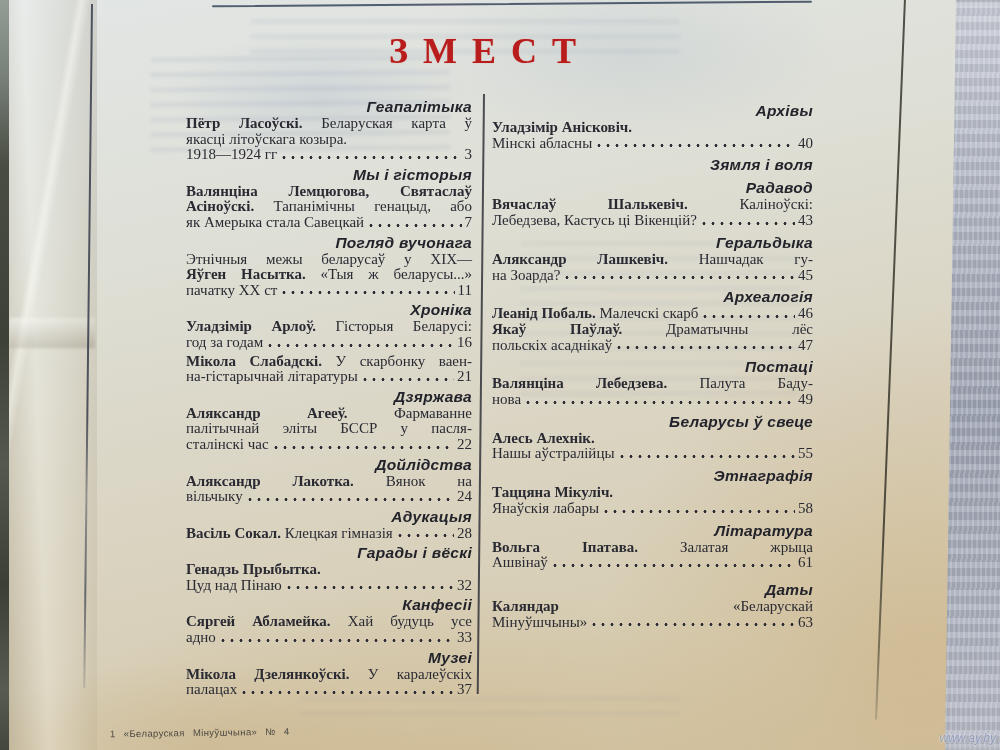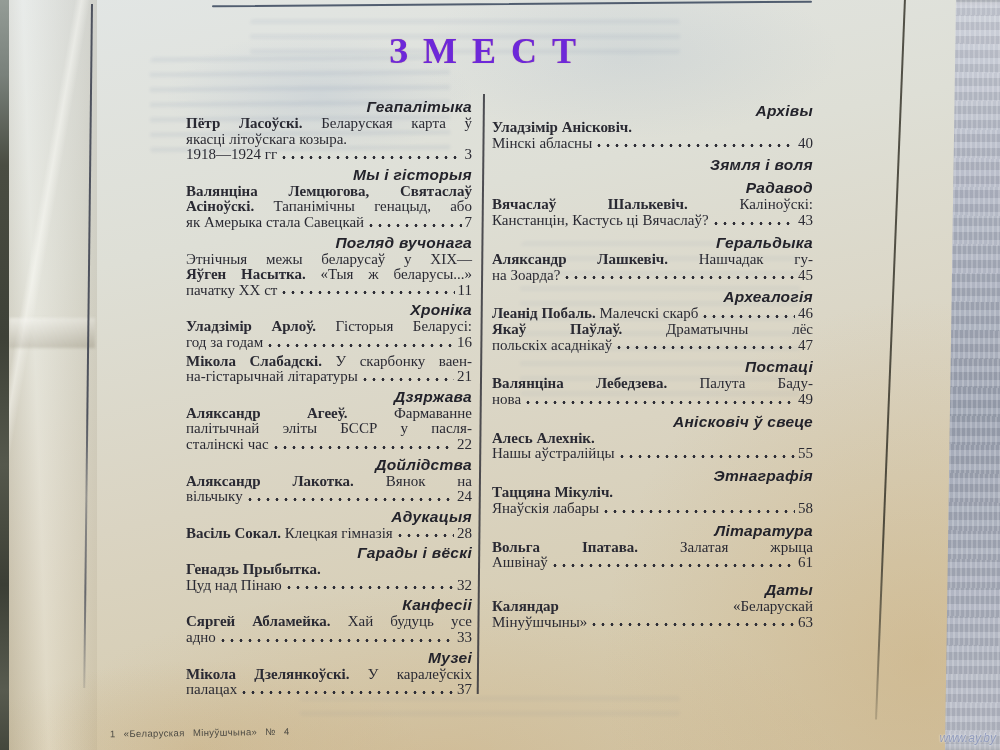--- a/index.html
+++ b/index.html
@@ -55,21 +55,21 @@
   .ghost{position:absolute;z-index:2;opacity:.12;filter:blur(1.4px);border-radius:8px;
     background:repeating-linear-gradient(0deg, transparent 0 4px, rgba(70,95,140,.6) 4px 9px, transparent 9px 15px);}
   .g1{left:150px;top:55px;width:300px;height:100px;transform:rotate(-.5deg);}
   .g2{left:250px;top:16px;width:430px;height:42px;opacity:.10;}
   .g3{left:520px;top:240px;width:280px;height:160px;opacity:.07;}
   .g4{left:300px;top:692px;width:380px;height:28px;opacity:.07;}
   
   .title{
     position:absolute;left:170px;top:30px;width:640px;z-index:6;
     text-align:center;font-weight:bold;font-size:36px;letter-spacing:15px;
-    color:#6d28d9;text-shadow:0 0 1px rgba(197,56,28,.4);
+    color:#b91c1c;text-shadow:0 0 1px rgba(197,56,28,.4);
   }
   .col{position:absolute;z-index:6;color:#2a2a33;font-size:15px;}
   .col-left{left:186px;top:96px;width:286px;}
   .col-right{left:492px;top:100px;width:321px;}
   .col-left .line{line-height:15.6px;}
   .col-right .line{line-height:15.7px;}
   .col-left .section{margin-top:3px;}
   .col-right .section{margin-top:5px;}
   .col .section:first-child{margin-top:2px;}
   .heading{
@@ -258,21 +258,21 @@
       </div>
     </div>
     <div class="section">
       <div class="heading">Зямля і воля</div>
     </div>
     <div class="section">
       <div class="heading">Радавод</div>
       <div class="entry">
         <div class="line j"><span class="txt"><span class="b">Вячаслаў Шалькевіч.</span><span> Каліноўскі:</span></span></div>
         <div class="line pl">
-          <span class="txt"><span>Канстанцін, Кастусь ці Вячаслаў?</span></span>
+          <span class="txt"><span>Лебедзева, Кастусь ці Вікенцій?</span></span>
           <span class="dots"></span>
           <span class="pg">43</span>
         </div>
       </div>
     </div>
     <div class="section">
       <div class="heading">Геральдыка</div>
       <div class="entry">
         <div class="line j"><span class="txt"><span class="b">Аляксандр Лашкевіч.</span><span> Нашчадак гу-</span></span></div>
         <div class="line pl">
@@ -305,21 +305,21 @@
       <div class="entry">
         <div class="line j"><span class="txt"><span class="b">Валянціна Лебедзева.</span><span> Палута Баду-</span></span></div>
         <div class="line pl">
           <span class="txt"><span>нова</span></span>
           <span class="dots"></span>
           <span class="pg">49</span>
         </div>
       </div>
     </div>
     <div class="section">
-      <div class="heading">Анісковіч ў свеце</div>
+      <div class="heading">Беларусы ў свеце</div>
       <div class="entry">
         <div class="line"><span class="txt"><span class="b">Алесь Алехнік.</span></span></div>
         <div class="line pl">
           <span class="txt"><span>Нашы аўстралійцы</span></span>
           <span class="dots"></span>
           <span class="pg">55</span>
         </div>
       </div>
     </div>
     <div class="section">

